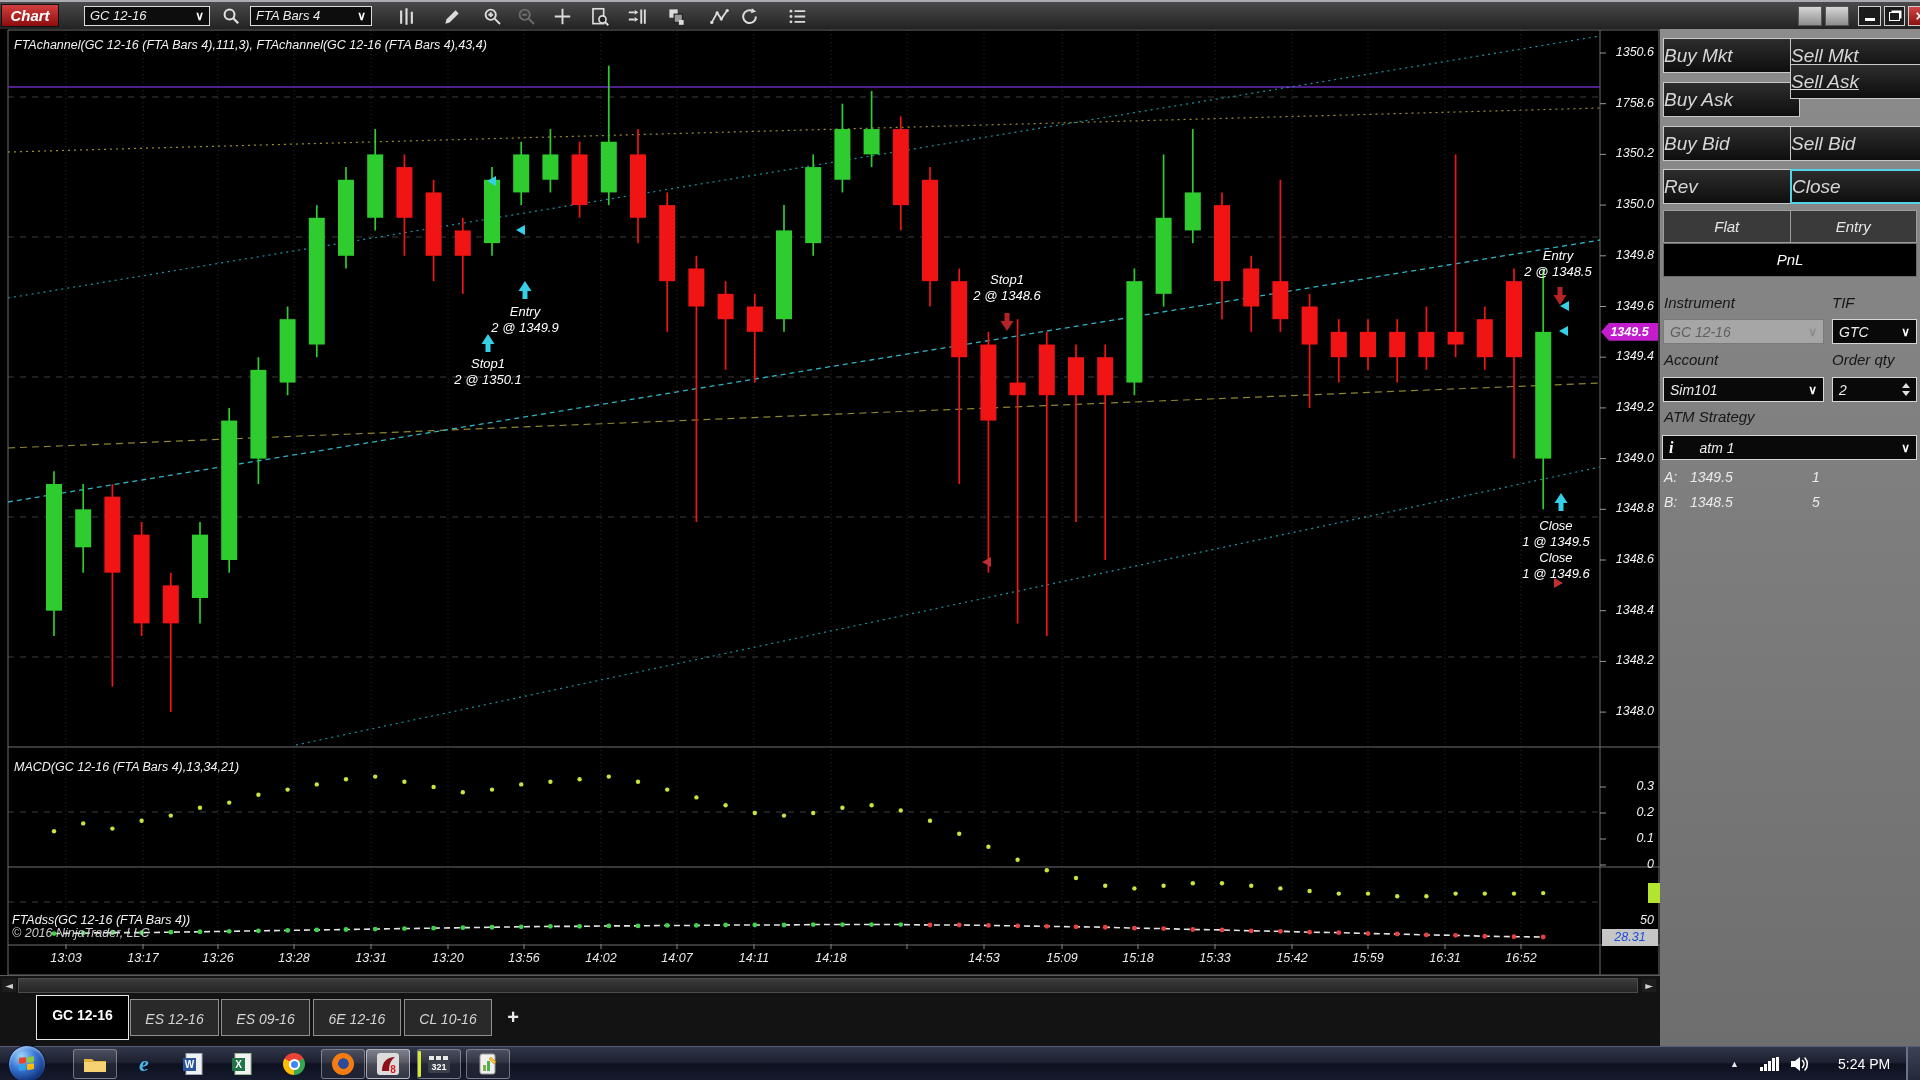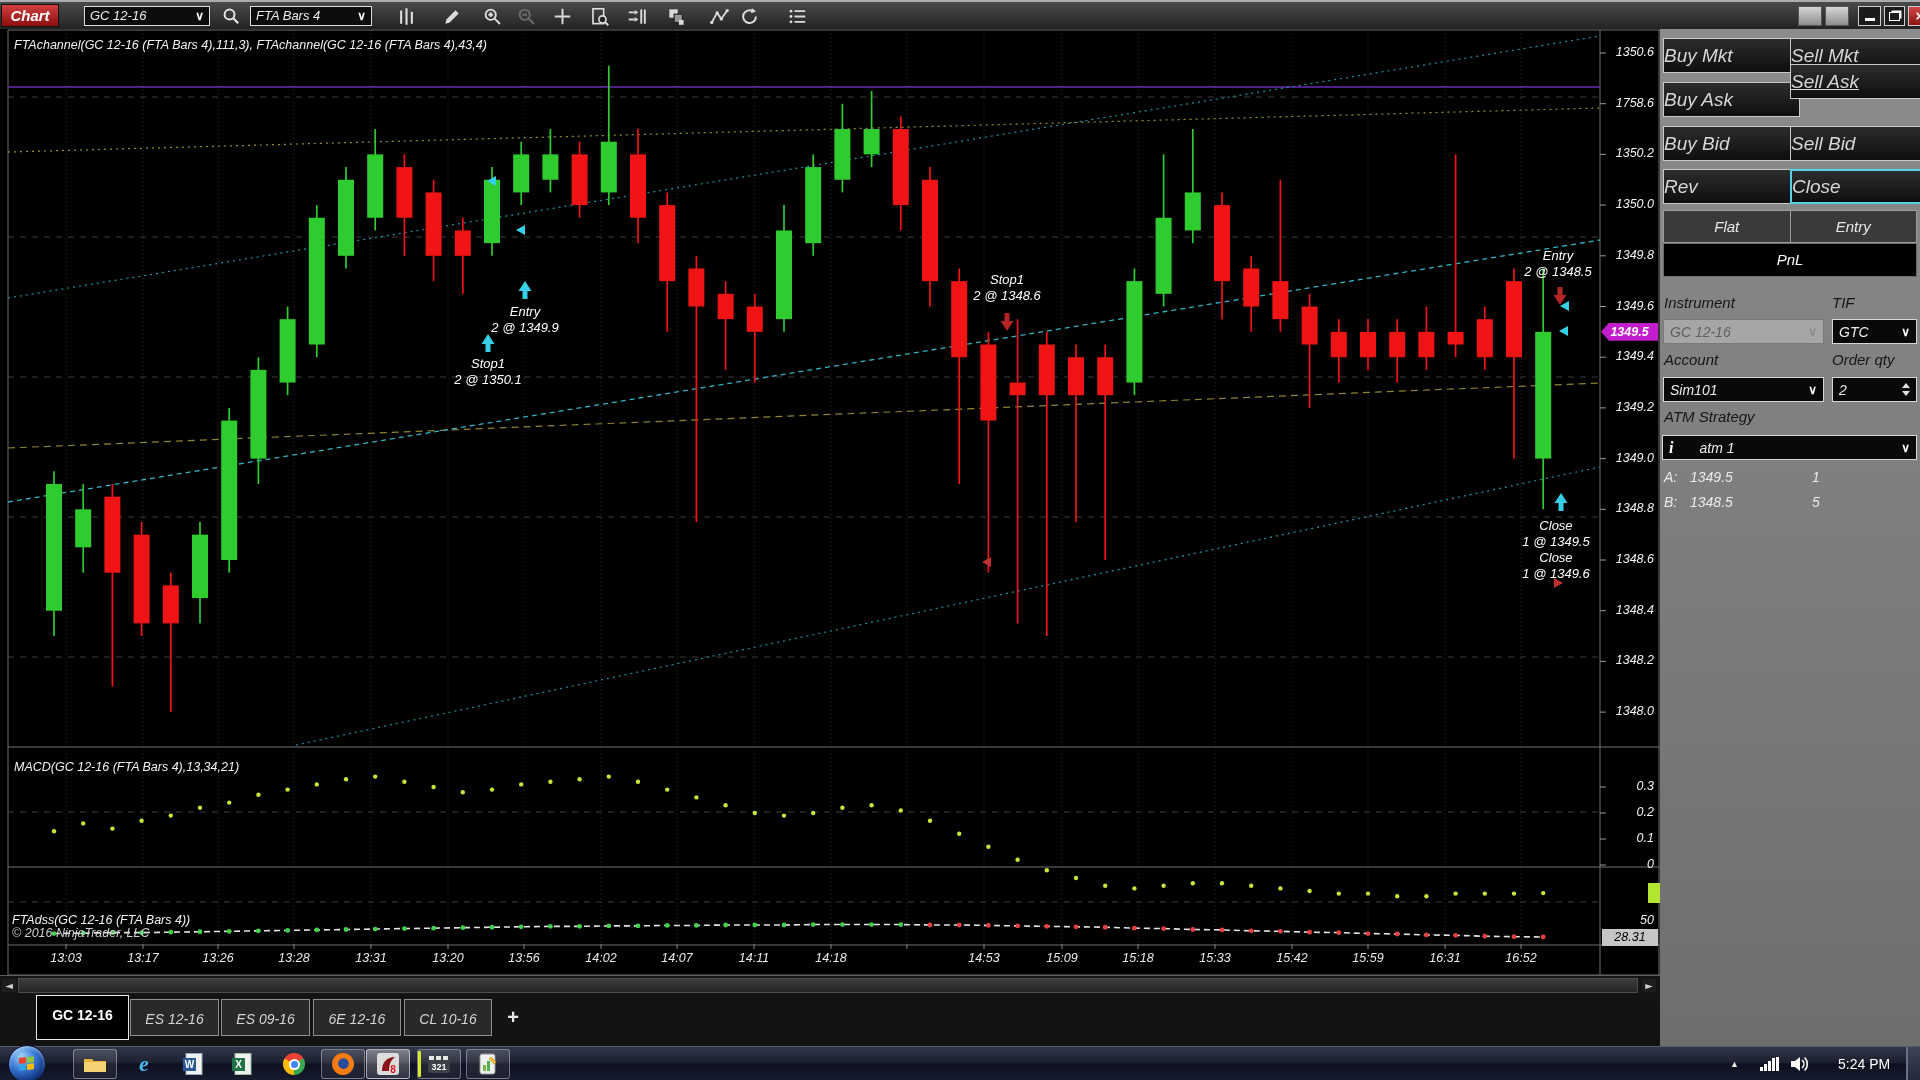--- a/index.html
+++ b/index.html
@@ -26,21 +26,21 @@
   #chart-bg{left:0;top:29px;width:1660px;height:1017px;background:#000;z-index:0;}
   #ov{left:0;top:0;z-index:1;pointer-events:none;}
   #labels{left:0;top:0;width:1920px;height:1046px;z-index:2;pointer-events:none;}
   .ind-label{position:absolute;color:#f2f2f2;font:italic 12.5px "Liberation Sans",sans-serif;white-space:nowrap;}
   .px-label{position:absolute;left:1604px;width:50px;text-align:right;color:#f2f2f2;font:italic 12.5px "Liberation Sans",sans-serif;}
   .time-label{position:absolute;transform:translateX(-50%);color:#eaeaea;font:italic 12.5px "Liberation Sans",sans-serif;top:951px;}
   .anno{position:absolute;transform:translateX(-50%);text-align:center;color:#fff;font:italic 13px/1.25 "Liberation Sans",sans-serif;white-space:nowrap;}
   .tag{position:absolute;left:1601px;width:57px;height:18px;text-align:center;font:italic bold 12.5px/18px "Liberation Sans",sans-serif;box-sizing:border-box;}
   #price-tag{clip-path:polygon(0 50%,14% 0,100% 0,100% 100%,14% 100%);color:#fff;}
   #macd-tag{left:1600px;width:60px;height:20px;color:#000;font-weight:normal;line-height:20px;}
-  #dss-tag{left:1602px;width:56px;height:17px;color:#000000;font-weight:normal;line-height:17px;}
+  #dss-tag{left:1602px;width:56px;height:17px;color:#1d4ed8;font-weight:normal;line-height:17px;}
 
   
   #scrollbar{left:0;top:975px;width:1660px;height:19px;background:#141414;border-top:1px solid #5c5c5c;box-sizing:border-box;z-index:2;}
   #sb-thumb{left:18px;top:2px;width:1620px;height:15px;background:linear-gradient(#3c3c3c,#252525);border:1px solid #4c4c4c;box-sizing:border-box;}
   .sb-arrow{top:3px;width:14px;height:13px;color:#d0d0d0;font:10px/13px "DejaVu Sans",sans-serif;text-align:center;background:#1d1d1d;}
   #tab-bar{left:0;top:994px;width:1660px;height:52px;background:#131313;z-index:2;}
   .tab{position:absolute;box-sizing:border-box;text-align:center;}
   .tab.active{background:#000;border:1px solid #e8e8e8;color:#fff;font:bold 14px "Liberation Sans",sans-serif;}
   .tab.inactive{background:#292929;border:1px solid #8f8f8f;color:#d4d4d4;font:italic 14px "Liberation Sans",sans-serif;}
   .tab .tl{display:block;margin-top:11px;}

